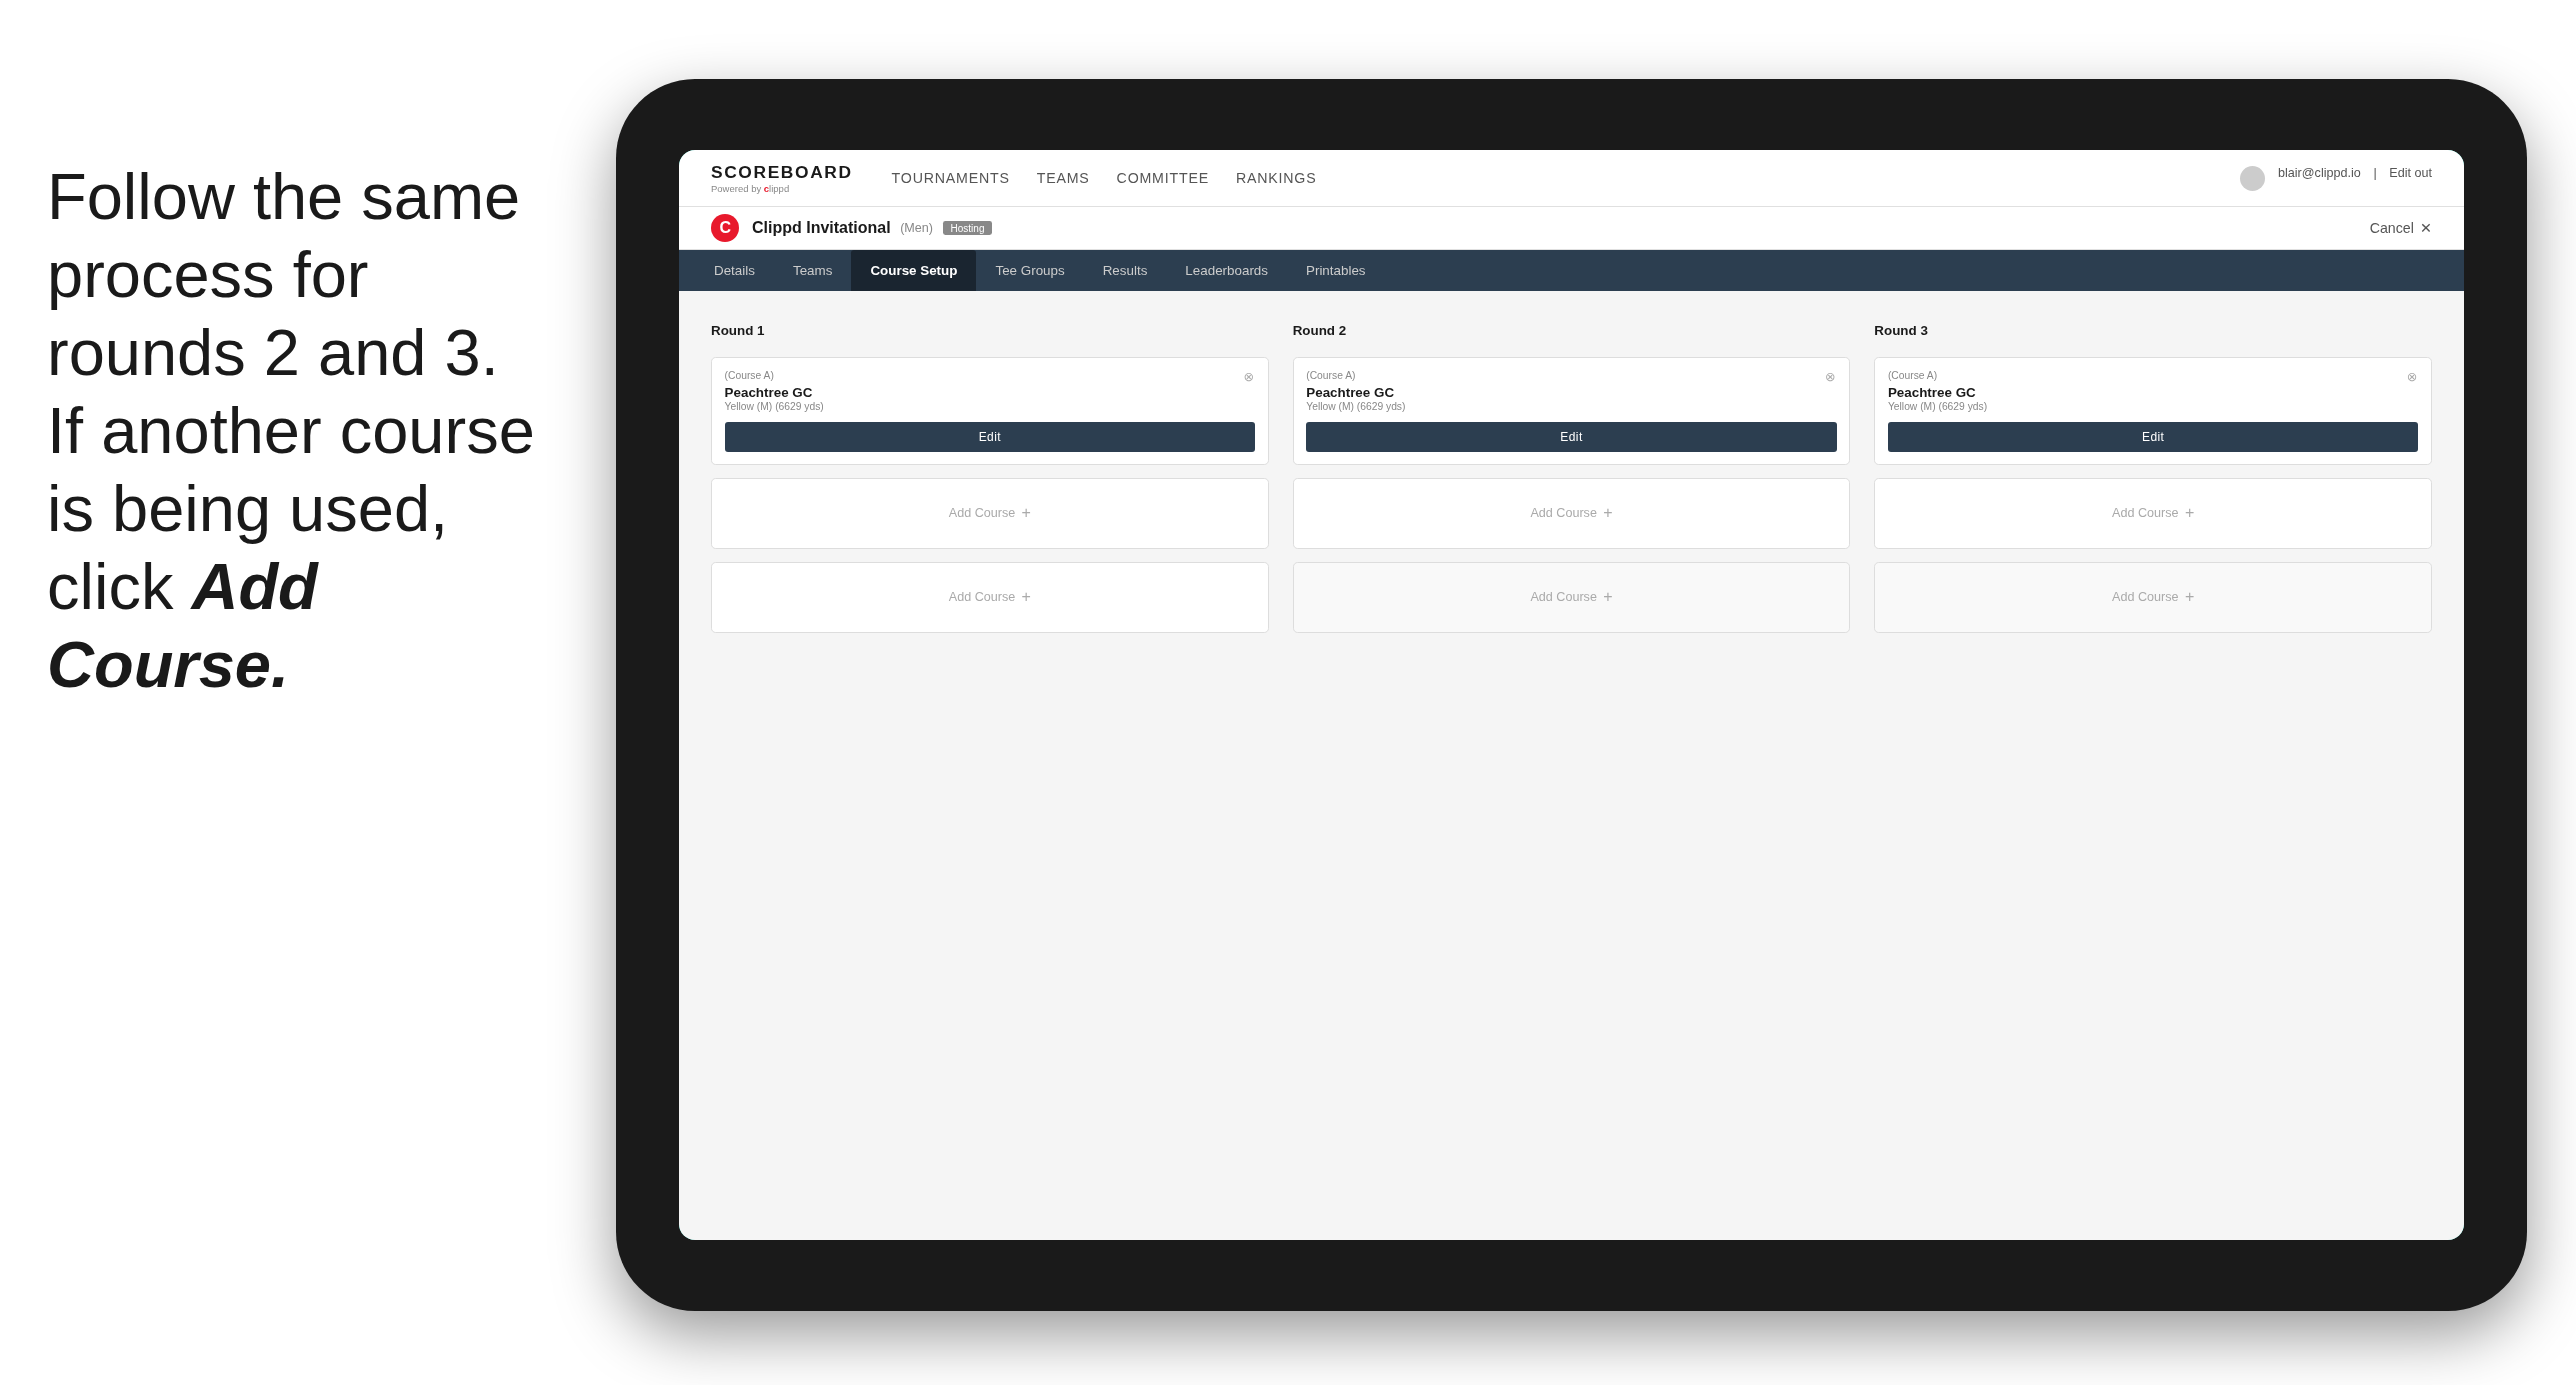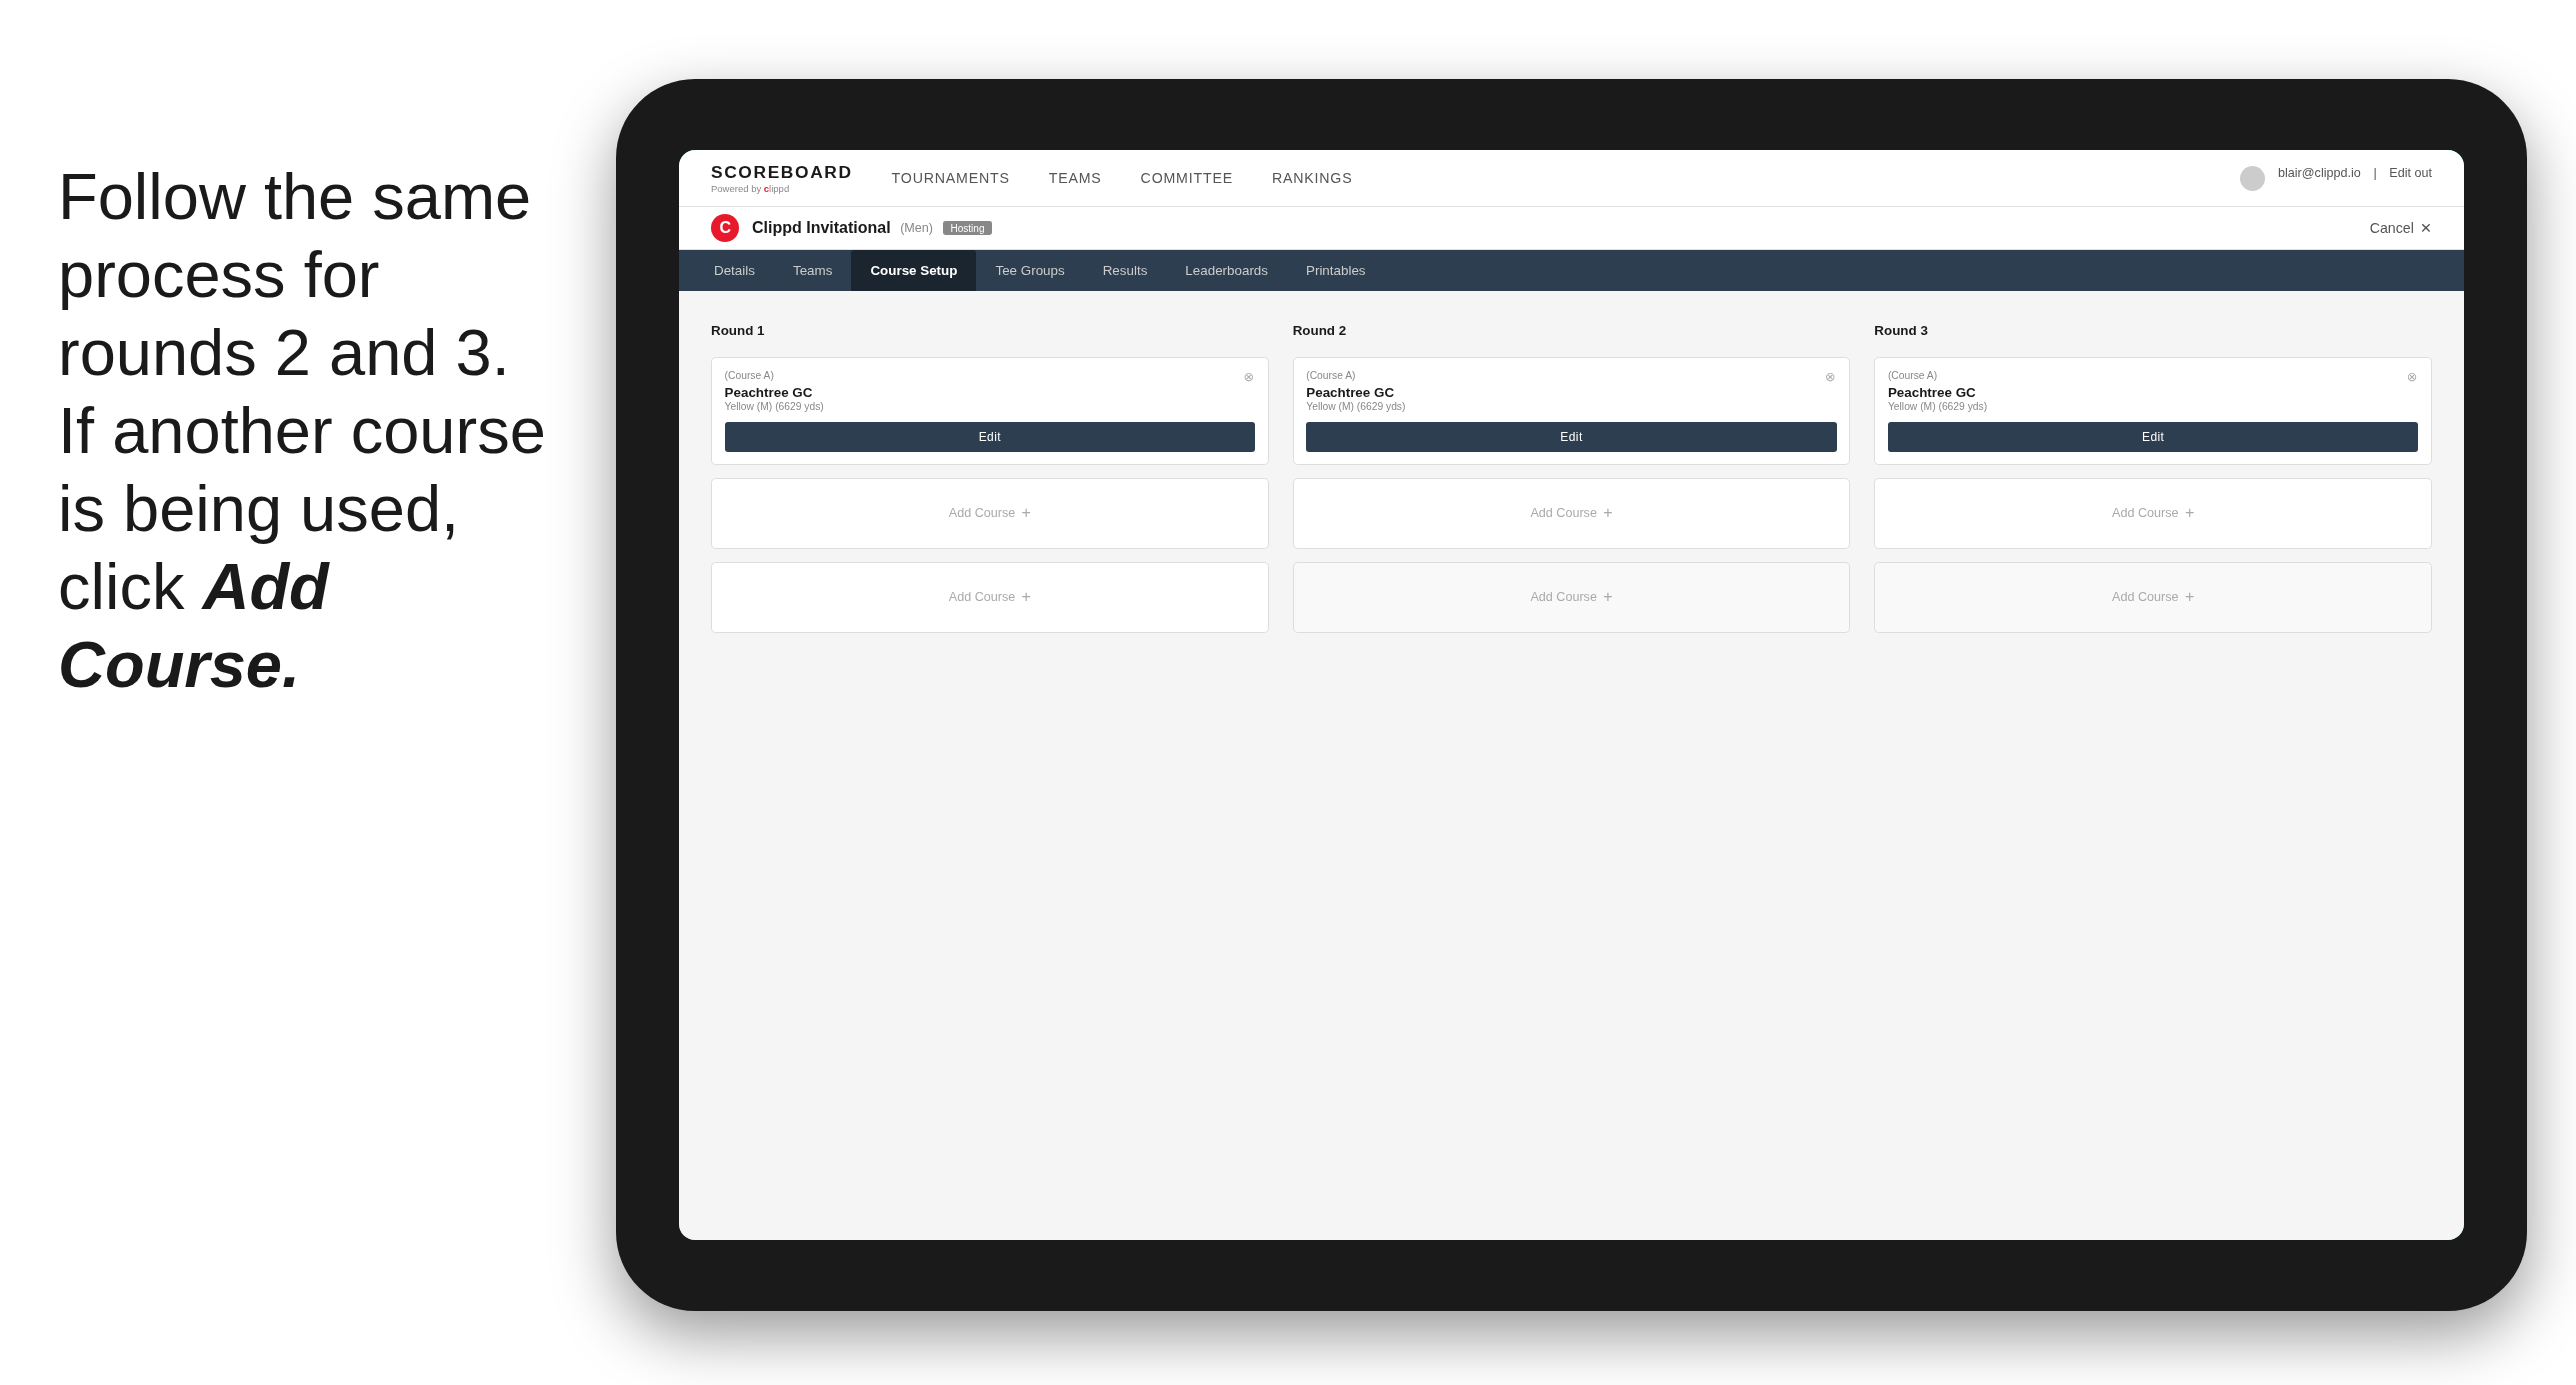--- a/index.html
+++ b/index.html
@@ -8,21 +8,21 @@
       font-family: -apple-system, BlinkMacSystemFont, 'Segoe UI', Arial, sans-serif;
       width: 2576px;
       height: 1386px;
       position: relative;
       overflow: hidden;
     }
 
     
     .instruction-text {
       position: absolute;
-      left: 11px;
+      left: 0;
       top: 126px;
       width: 584px;
       font-size: 65px;
       line-height: 1.2;
       color: #1a1a1a;
       padding: 32px 47px;
     }
     .instruction-text strong {
       font-weight: 900;
       font-style: italic;
@@ -79,21 +79,21 @@
       font-size: 9.5px;
       color: #888;
     }
     .powered-c {
       color: #e8192c;
       font-weight: bold;
     }
 
     .nav-links {
       display: flex;
-      gap: 39px;
+      gap: 27px;
       flex: 1;
     }
     .nav-link {
       font-size: 14.2px;
       color: #555;
       cursor: pointer;
       text-transform: uppercase;
       letter-spacing: 0.8px;
       font-weight: 500;
       padding: 6.3px 0;

